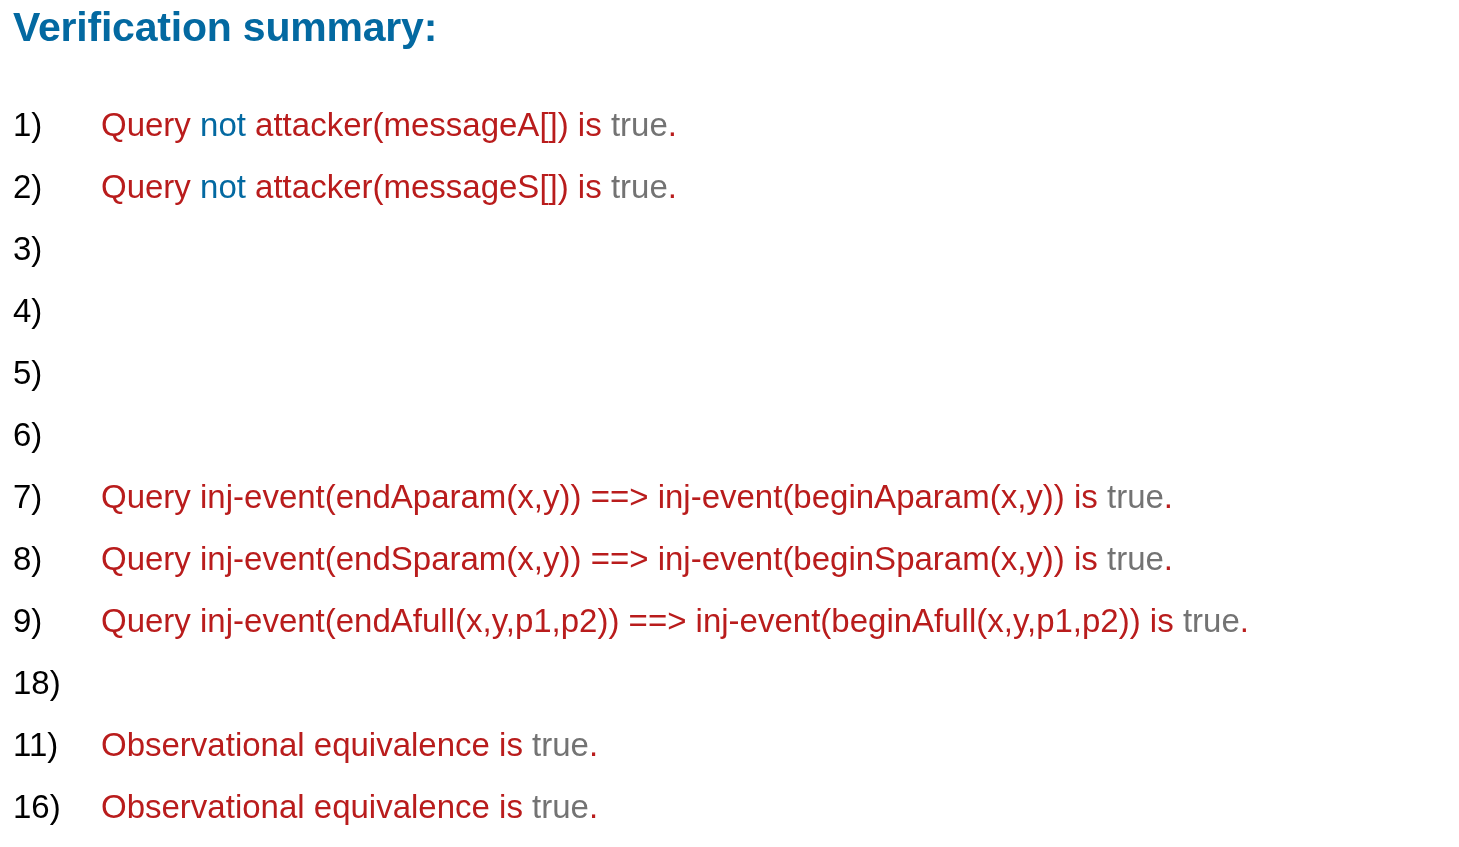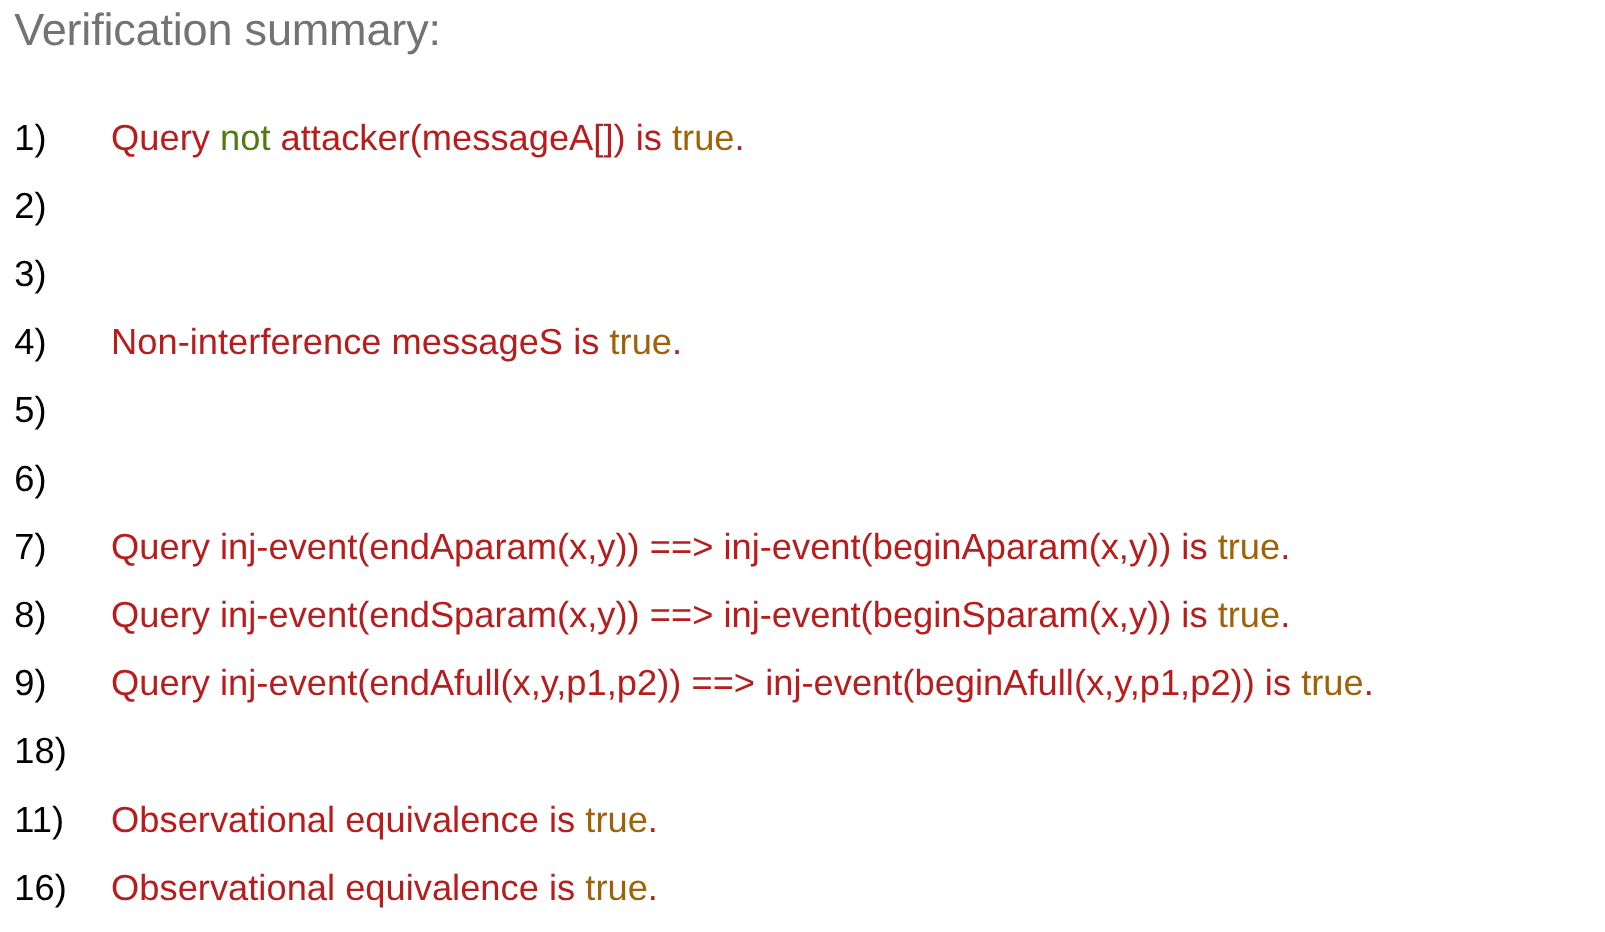--- a/index.html
+++ b/index.html
@@ -20,24 +20,24 @@
     width: 1459px;
     height: 847px;
     background: #ffffff;
     box-sizing: border-box;
   }
   .title {
     position: absolute;
     left: 13px;
     top: 2px;
     font-size: 41px;
-    font-weight: normal;
+    font-weight: bold;
     line-height: 1.25;
     letter-spacing: -0.2px;
-    color: #737373;
+    color: #0369a1;
     white-space: nowrap;
   }
   .list {
     position: absolute;
     left: 0;
     top: 94px;
     width: 1459px;
   }
   .item {
     position: relative;
@@ -57,50 +57,50 @@
     color: #000000;
   }
   .text {
     position: absolute;
     left: 101px;
     top: 0;
     font-size: 33px;
     color: #000000;
   }
   .kw-not {
-    color: #4d7c0f;
+    color: #0369a1;
   }
   .val-true {
-    color: #a16207;
+    color: #737373;
   }
   .plain {
     color: #b91c1c;
   }
 </style>
 </head>
 <body>
 
 <div class="page">
 
   <div class="title">Verification summary:</div>
 
   <div class="list">
       <div class="item">
         <span class="num">1)</span>
         <span class="text"><span class="plain">Query </span><span class="kw-not">not</span><span class="plain"> attacker(messageA[]) is </span><span class="val-true">true</span><span class="plain">.</span></span>
       </div>
       <div class="item">
         <span class="num">2)</span>
+        <span class="text"><span class="plain">Query </span><span class="kw-not">not</span><span class="plain"> attacker(messageS[]) is </span><span class="val-true">true</span><span class="plain">.</span></span>
       </div>
       <div class="item">
         <span class="num">3)</span>
       </div>
       <div class="item">
         <span class="num">4)</span>
-        <span class="text"><span class="plain">Non-interference messageS is </span><span class="val-true">true</span><span class="plain">.</span></span>
       </div>
       <div class="item">
         <span class="num">5)</span>
       </div>
       <div class="item">
         <span class="num">6)</span>
       </div>
       <div class="item">
         <span class="num">7)</span>
         <span class="text"><span class="plain">Query inj-event(endAparam(x,y)) ==&gt; inj-event(beginAparam(x,y)) is </span><span class="val-true">true</span><span class="plain">.</span></span>

